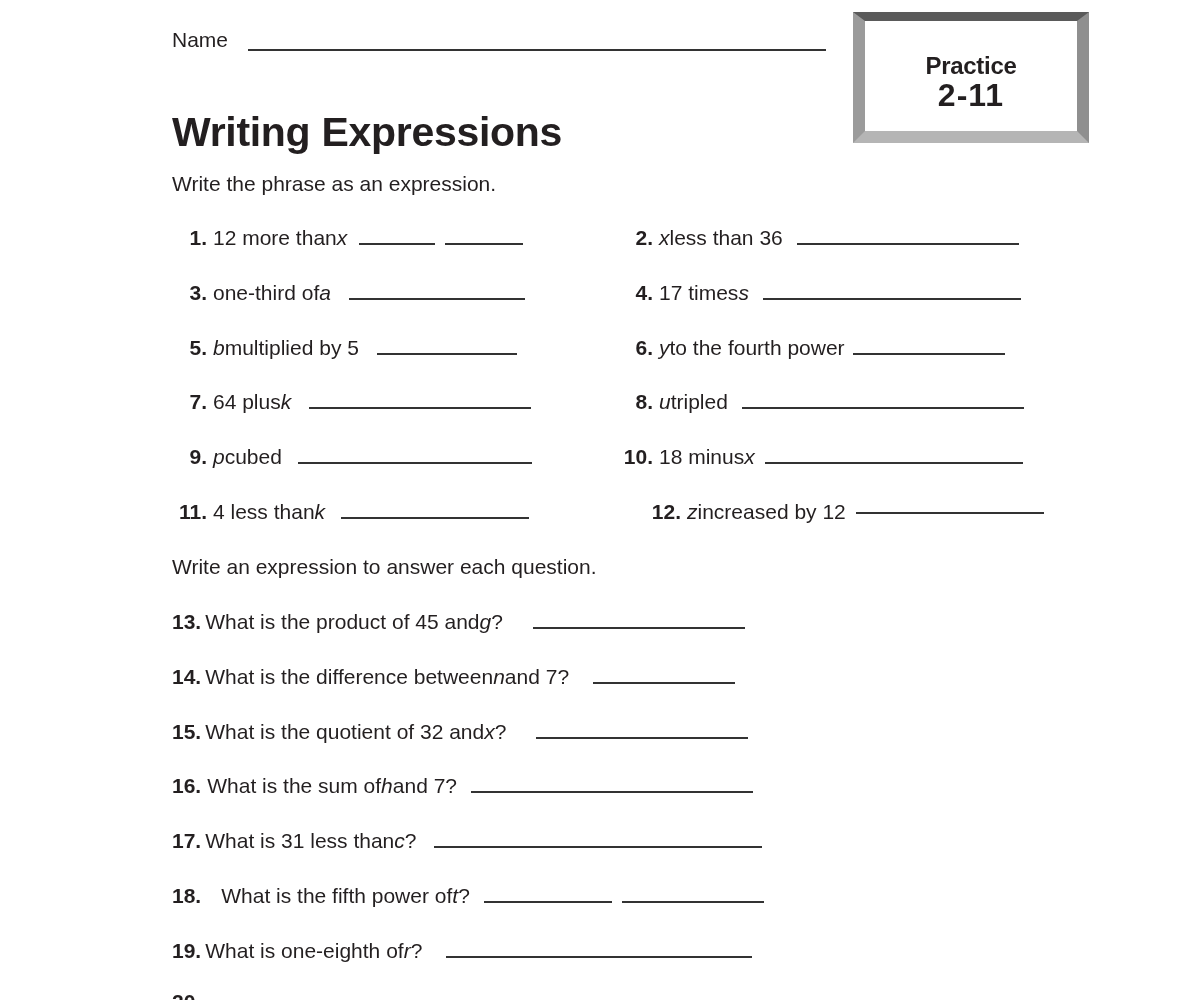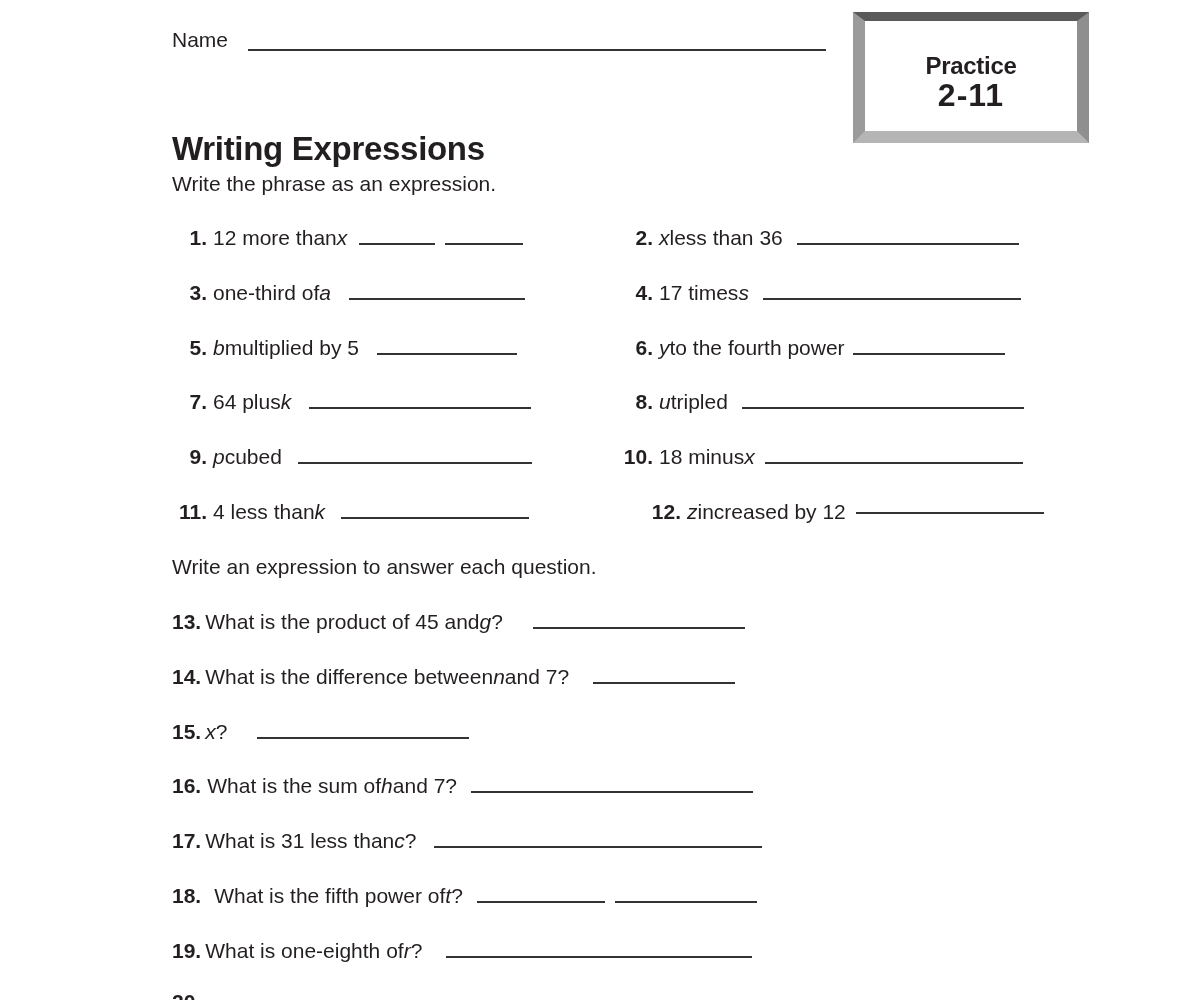--- a/index.html
+++ b/index.html
@@ -6,21 +6,21 @@
   body {
     width: 1200px; height: 1000px; overflow: hidden;
     background: #ffffff;
     font-family: "Liberation Sans", sans-serif;
     color: #231f20;
     position: relative;
   }
   .abs { position: absolute; }
   .name-label { left: 172px; top: 28px; font-size: 21px; }
   .name-line { left: 248px; top: 49px; width: 578px; border-bottom: 2px solid #333; }
-  .title { left: 172px; top: 130px; font-size: 33px; font-weight: bold; letter-spacing: -0.3px; margin: 0; }
+  .title { left: 172px; top: 109px; font-size: 41px; font-weight: bold; letter-spacing: -0.3px; margin: 0; }
   .instr { font-size: 21px; }
   .badge {
     left: 853px; top: 12px; width: 236px; height: 131px; box-sizing: border-box;
     border-style: solid; border-width: 9px 12px 12px 12px;
     border-color: #5a5a5a #8f8f8f #b5b5b5 #9b9b9b;
     background: #fff;
     display: flex; flex-direction: column; align-items: center; justify-content: center;
   }
   .badge-top { font-size: 24px; font-weight: bold; letter-spacing: -0.3px; line-height: 1; margin-top: 16px; }
   .badge-num { font-size: 32px; font-weight: 900; line-height: 1.1; letter-spacing: 1px; }
@@ -129,40 +129,41 @@
 </div>
 <div class="item" style="left:172px; top:665px;">
   <span class="num" style="margin-right:4px">14.</span>
   <span>What is the difference between </span>
     <span class="var">n</span>
     <span> and 7?</span>
   <span class="blank" style="width:142px; margin-left:24px"></span>
 </div>
 <div class="item" style="left:172px; top:720px;">
   <span class="num" style="margin-right:4px">15.</span>
+  <span>What is the quotient of 32 and </span>
     <span class="var">x</span>
     <span>?</span>
   <span class="blank" style="width:212px; margin-left:30px"></span>
 </div>
 <div class="item" style="left:172px; top:774px;">
   <span class="num" style="">16.</span>
   <span>What is the sum of </span>
     <span class="var">h</span>
     <span> and 7?</span>
   <span class="blank" style="width:282px; margin-left:14px"></span>
 </div>
 <div class="item" style="left:172px; top:829px;">
   <span class="num" style="margin-right:4px">17.</span>
   <span>What is 31 less than </span>
     <span class="var">c</span>
     <span>?</span>
   <span class="blank" style="width:328px; margin-left:18px"></span>
 </div>
 <div class="item" style="left:172px; top:884px;">
-  <span class="num" style="margin-right:13px">18.</span>
+  <span class="num" style="margin-right:20px">18.</span>
   <span>What is the fifth power of </span>
     <span class="var">t</span>
     <span>?</span>
   <span class="blank" style="width:128px; margin-left:14px"></span>
   <span class="blank" style="width:142px; margin-left:10px"></span>
 </div>
 <div class="item" style="left:172px; top:939px;">
   <span class="num" style="margin-right:4px">19.</span>
   <span>What is one-eighth of </span>
     <span class="var">r</span>

